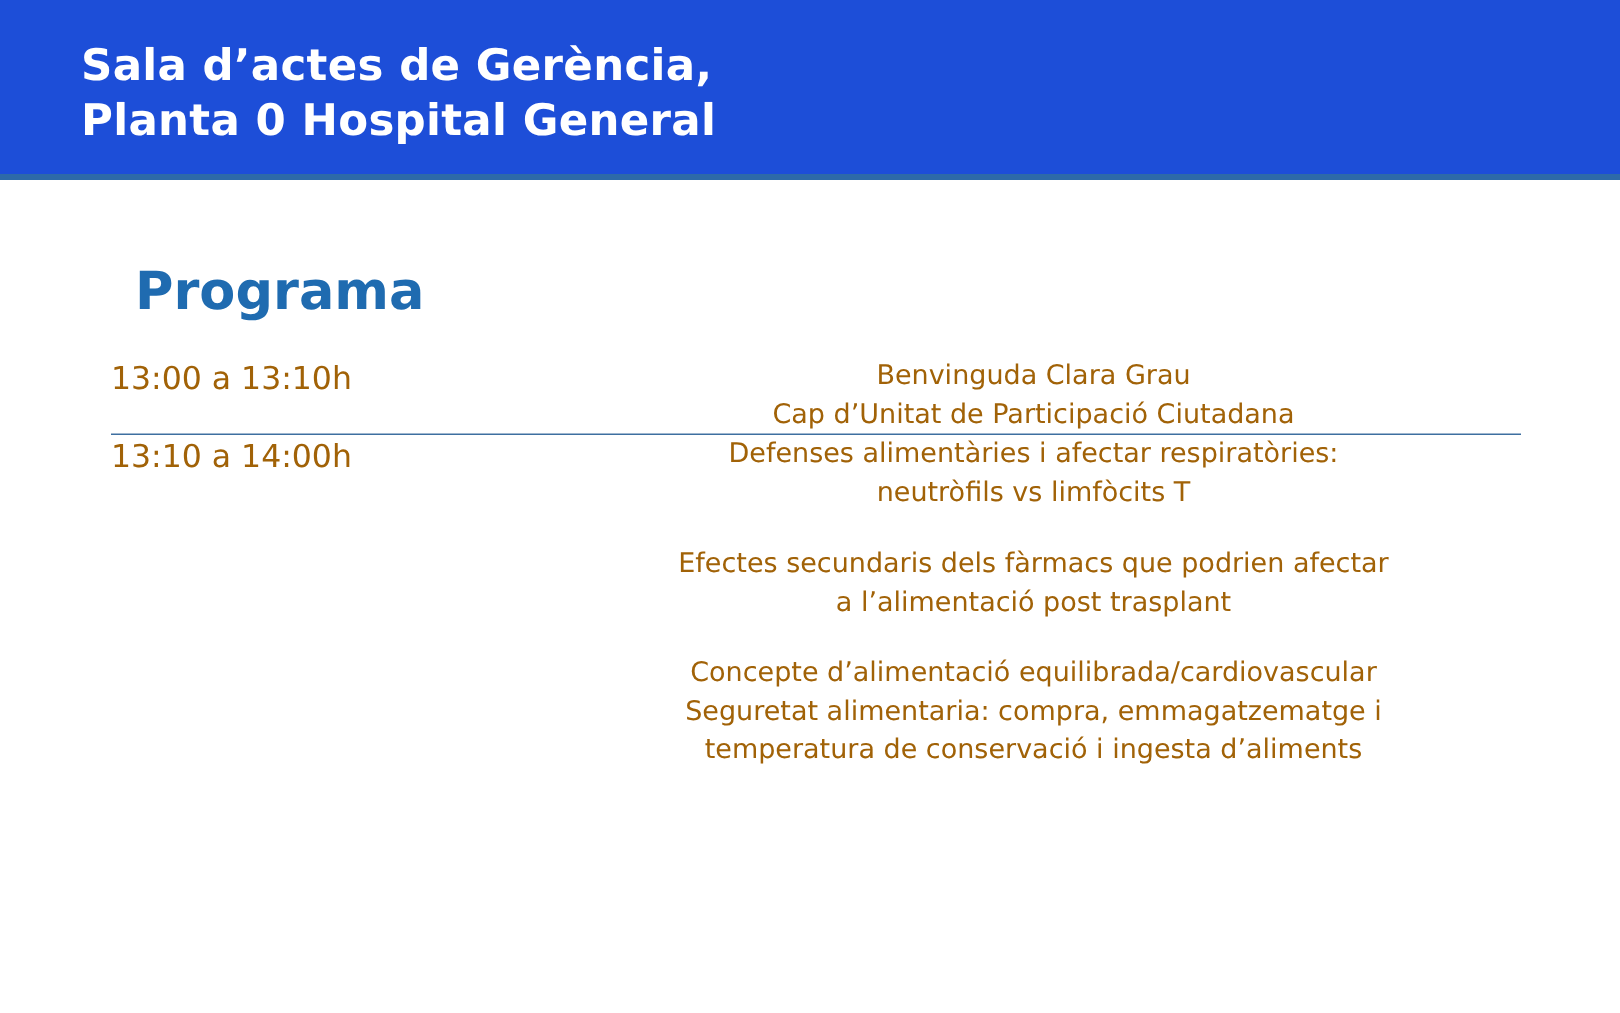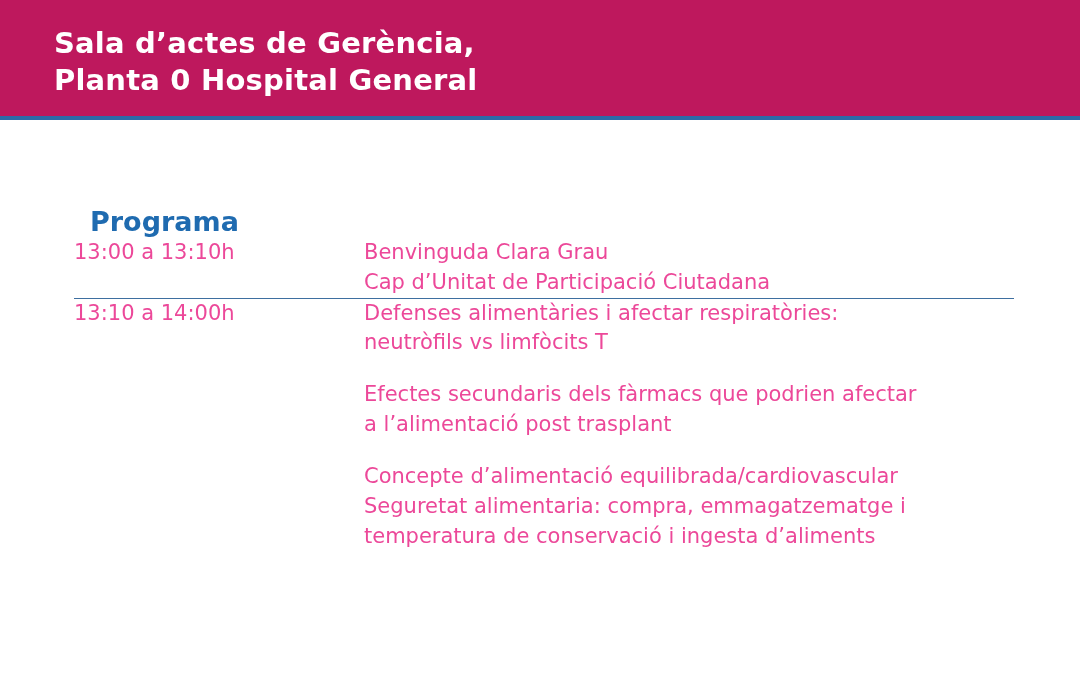--- a/index.html
+++ b/index.html
@@ -19,21 +19,21 @@
     height: 675px;
     background: #ffffff;
   }
   
   .header-band {
     position: absolute;
     left: 0;
     top: 0;
     width: 1080px;
     height: 116px;
-    background: #be185d;
+    background: #1d4ed8;
   }
   .header-title {
     position: absolute;
     left: 54px;
     top: 25px;
     color: #ffffff;
     font-size: 29px;
     font-weight: bold;
     line-height: 1.27;
     letter-spacing: 0.2px;
@@ -53,51 +53,51 @@
     position: absolute;
     left: 0;
     top: 120px;
     width: 1080px;
   }
   .section-title {
     position: absolute;
     left: 90px;
     top: 55px;
     color: #1f6bb0;
-    font-size: 27px;
+    font-size: 35px;
     font-weight: bold;
-    margin-top: 31px;
   }
 
   .program-table {
     position: absolute;
     left: 74px;
     top: 118px;
     width: 940px;
     border-collapse: collapse;
   }
   .program-table td {
     vertical-align: top;
     padding: 0;
-    color: #ec4899;
+    color: #a16207;
   }
   .row-sep td {
     border-top: 1.5px solid #3e6fa0;
   }
   .time-cell {
     width: 290px;
     font-size: 21px;
     line-height: 1.42;
     padding: 13px 0 14px 16px;
     white-space: nowrap;
   }
   .desc-cell {
-    font-size: 21px;
+    font-size: 18px;
     line-height: 1.42;
     padding: 13px 0 14px 0;
+    text-align: center;
   }
   .desc-block {
     margin: 0 0 22px 0;
     white-space: pre-line;
   }
   .desc-block:last-child {
     margin-bottom: 0;
   }
   .time-text {
     white-space: pre-line;

